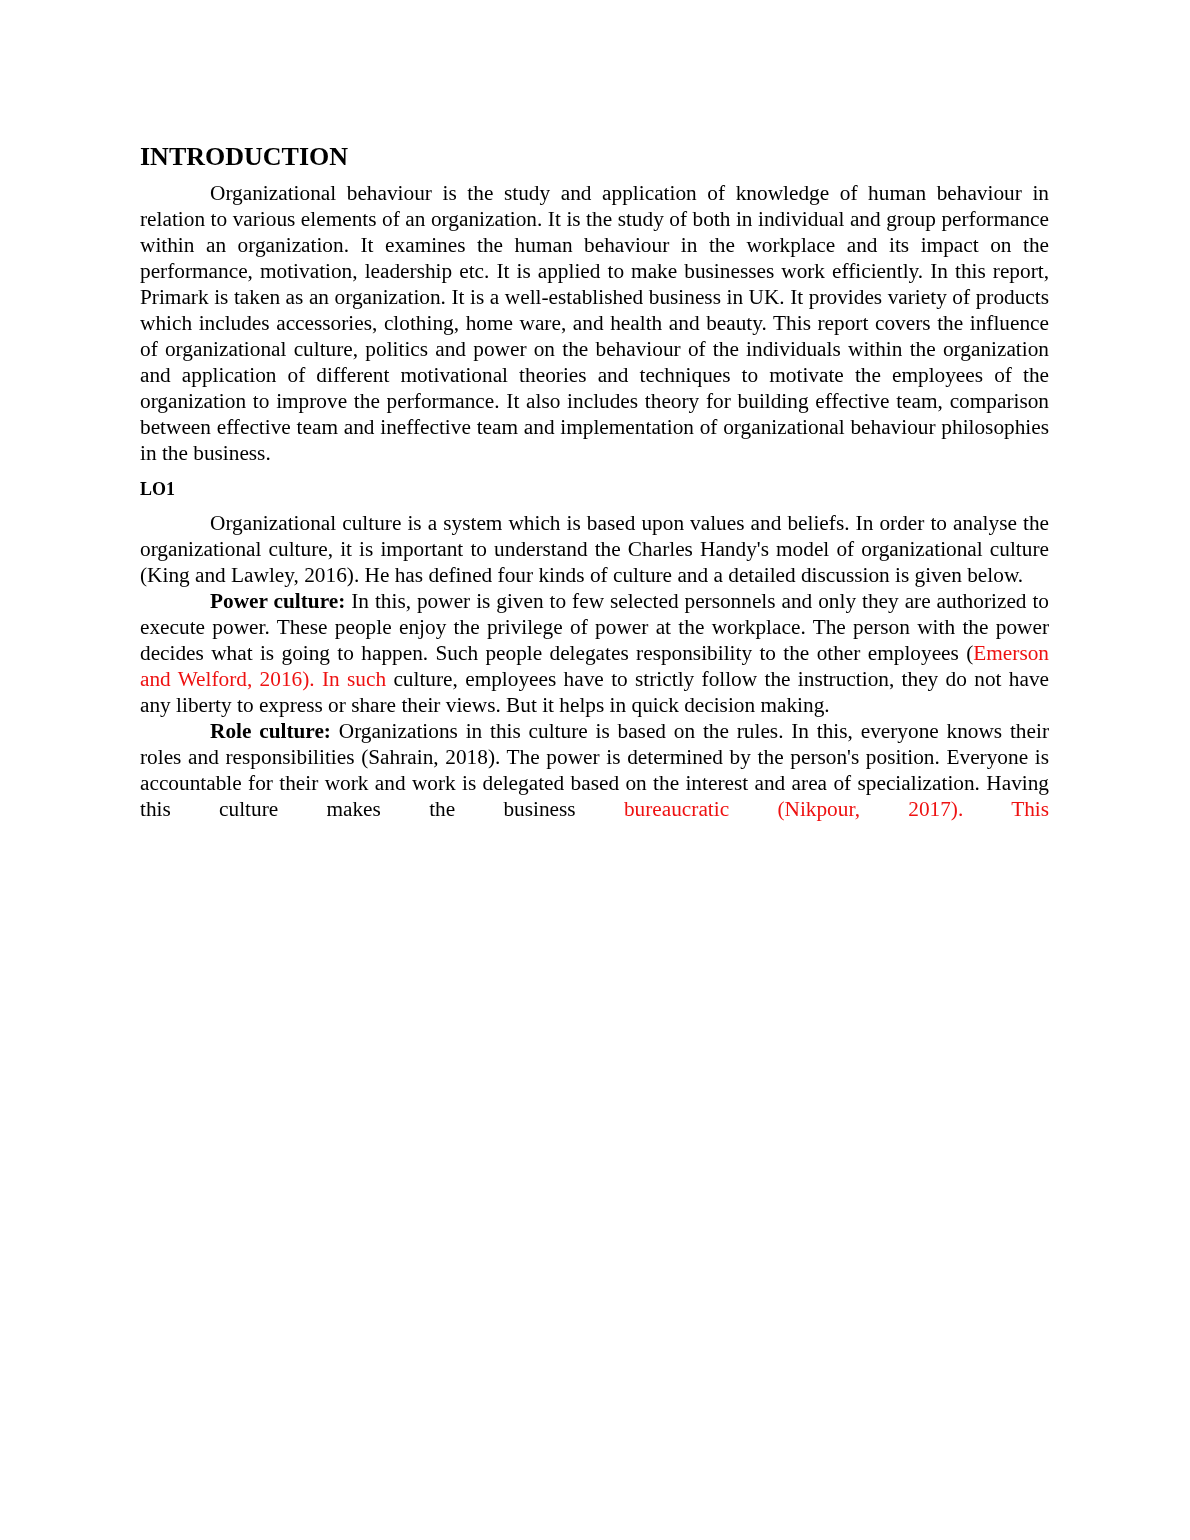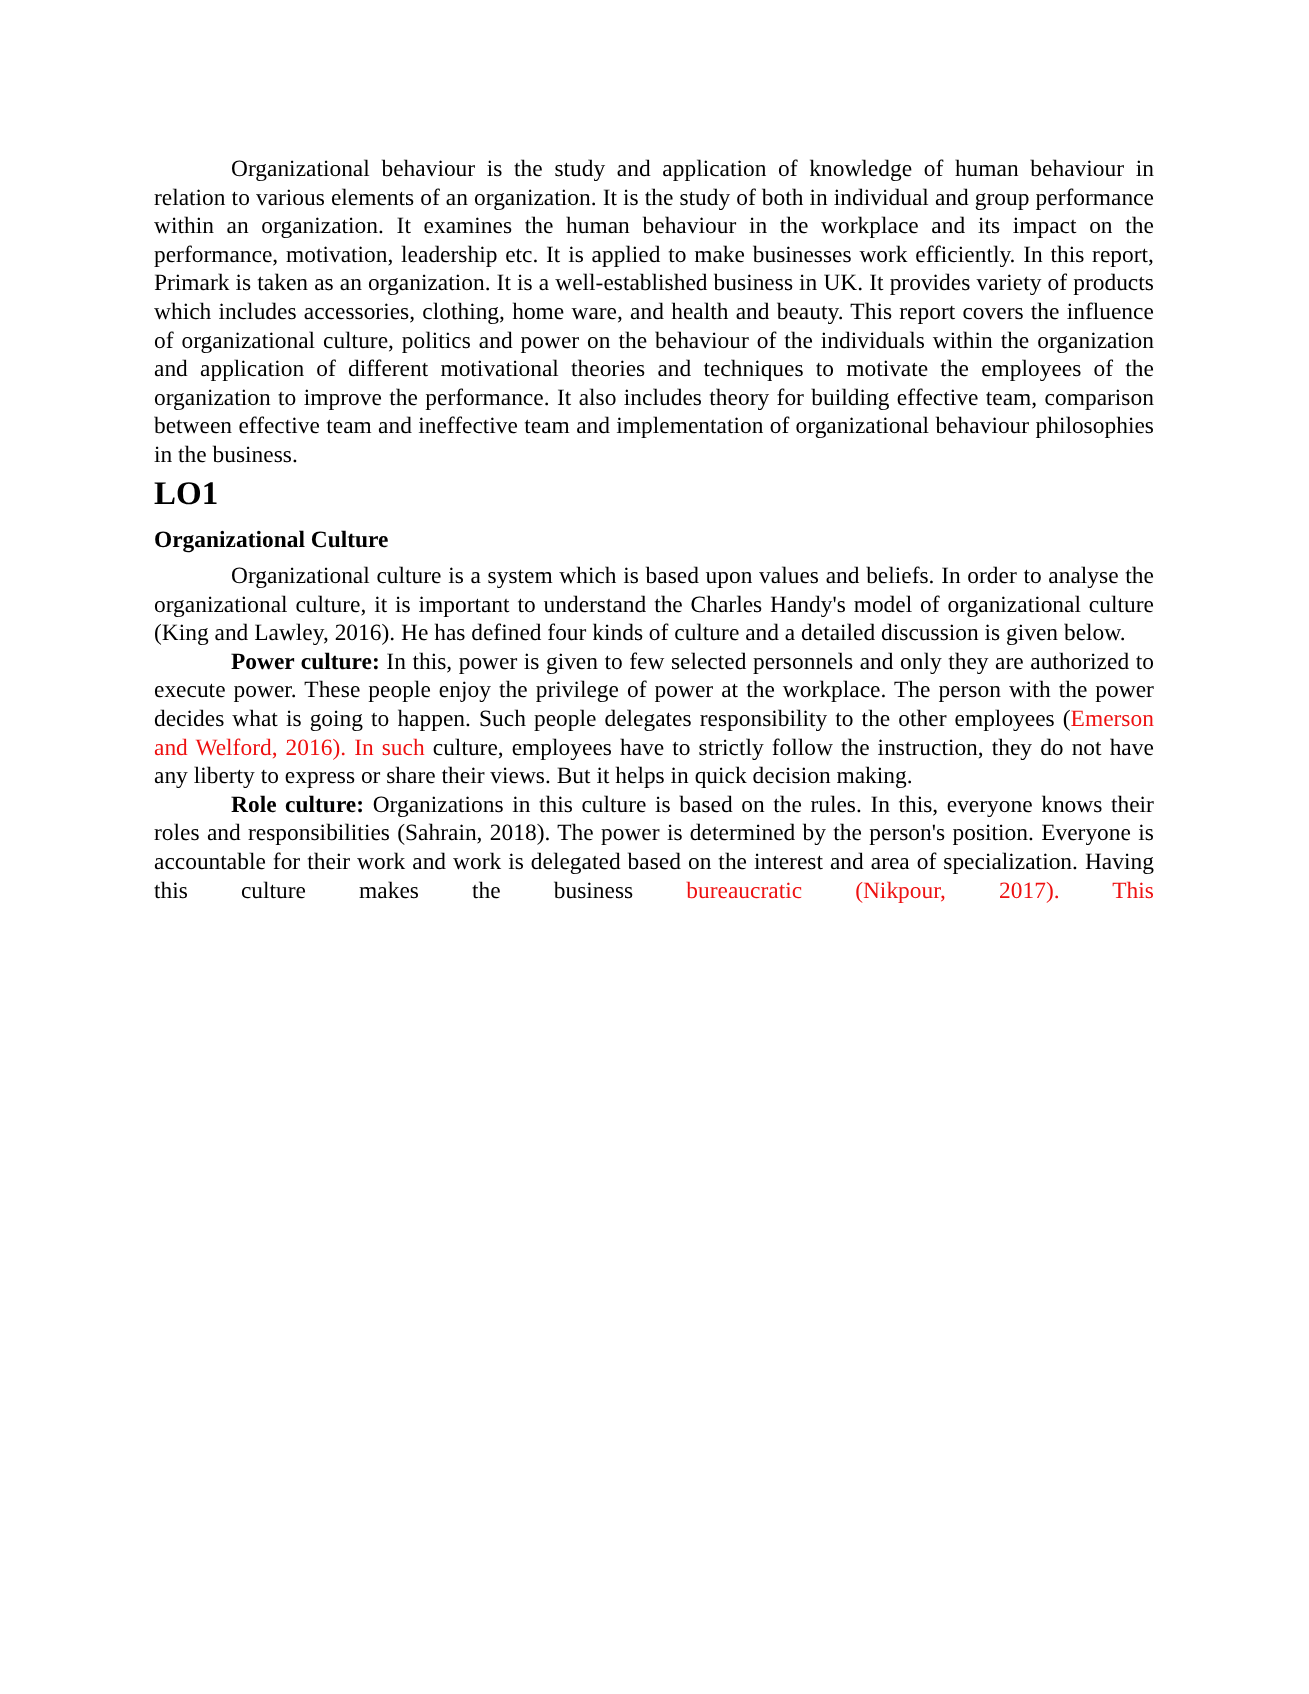--- a/index.html
+++ b/index.html
@@ -3,33 +3,33 @@
   <meta charset="utf-8">
   <style>
     html, body { margin: 0; padding: 0; background: #ffffff; }
     body { width: 1190px; height: 1540px; position: relative; overflow: hidden; }
     .page {
       position: absolute; left: 140px; top: 140px; width: 909px;
       font-family: "Liberation Serif", serif; color: #000; font-size: 21.3px;
     }
     .h1 { font-weight: bold; font-size: 26px; line-height: 34px; margin: 0 0 6px 0; }
     .para { text-align: justify; line-height: 26px; margin: 0; text-indent: 70px; }
-    .h-lo { font-weight: bold; font-size: 30px; line-height: 34px; margin: 6px 0 4px 0; }
+    .h-lo { font-weight: bold; font-size: 18px; line-height: 34px; margin: 6px 0 4px 0; }
     .sub-u { text-decoration: underline; line-height: 40px; margin: 0; }
     .sub-b { font-weight: bold; line-height: 40px; margin: 0; }
     .bi { font-weight: bold; }
     .red { color: #ee1111; }
     .last-line-justify { text-align-last: justify; }
   </style>
 </head>
 <body>
 
 <div class="page">
+  <h1 class="h1">INTRODUCTION</h1>
   <p class="para">Organizational behaviour is the study and application of knowledge of human behaviour in relation to various elements of an organization. It is the study of both in individual and group performance within an organization. It examines the human behaviour in the workplace and its impact on the performance, motivation, leadership etc. It is applied to make businesses work efficiently. In this report, Primark is taken as an organization. It is a well-established business in UK. It provides variety of products which includes accessories, clothing, home ware, and health and beauty. This report covers the influence of organizational culture, politics and power on the behaviour of the individuals within the organization and application of different motivational theories and techniques to motivate the employees of the organization to improve the performance. It also includes theory for building effective team, comparison between effective team and ineffective team and implementation of organizational behaviour philosophies in the business.</p>
 
   <h2 class="h-lo">LO1</h2>
-  <p class="sub-b">Organizational Culture</p>
   <p class="para">Organizational culture is a system which is based upon values and beliefs. In order to analyse the organizational culture, it is important to understand the Charles Handy's model of organizational culture (King and Lawley, 2016). He has defined four kinds of culture and a detailed discussion is given below.</p>
 
   <p class="para"><span class="bi">Power culture:</span><span> In this, power is given to few selected personnels and only they are authorized to execute power. These people enjoy the privilege of power at the workplace. The person with the power decides what is going to happen. Such people delegates responsibility to the other employees (</span><span class="red">Emerson and Welford, 2016). In such</span><span> culture, employees have to strictly follow the instruction, they do not have any liberty to express or share their views. But it helps in quick decision making.</span></p>
 
   <p class="para last-line-justify"><span class="bi">Role culture:</span><span> Organizations in this culture is based on the rules.  In this, everyone knows their roles and responsibilities (Sahrain, 2018). The power is determined by the person's position. Everyone is accountable for their work and work is delegated based on the interest and area of specialization. Having this culture makes the business </span><span class="red">bureaucratic (Nikpour, 2017). This</span></p>
 </div>
 
 </body></html>

